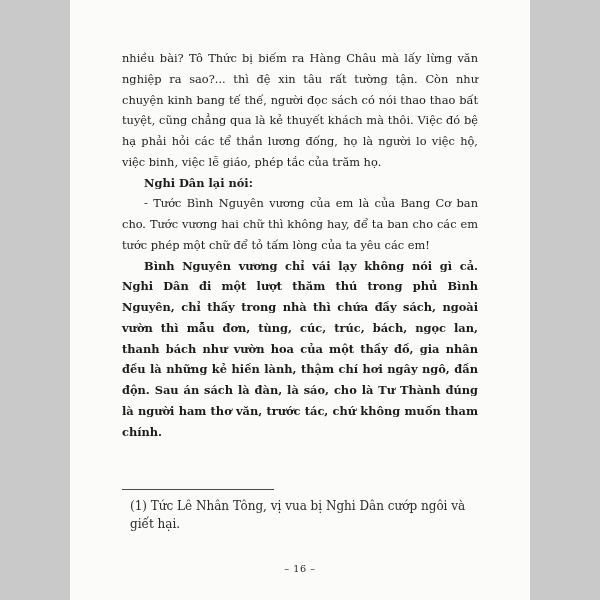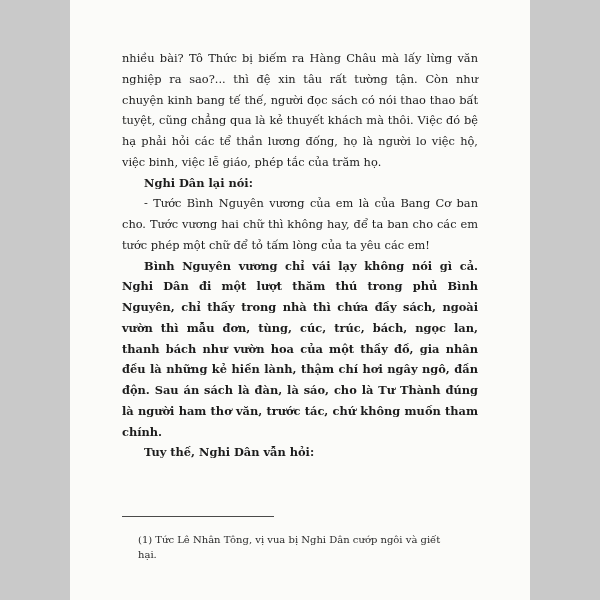--- a/index.html
+++ b/index.html
@@ -54,46 +54,46 @@
     margin-top: auto;
     padding-bottom: 2px;
   }
   .fn-rule {
     width: 152px;
     height: 1px;
     background: #4a4a4a;
     margin: 0 0 6px 0;
   }
   .fn-text {
-    font-size: 10px;
+    font-size: 12px;
     line-height: 1.45;
     color: #2a2a2a;
-    margin: 16px;
+    margin: 8px;
   }
   .folio {
     text-align: center;
     font-size: 9.6px;
     color: #2a2a2a;
     letter-spacing: 0.6px;
     padding-top: 20px;
     padding-bottom: 6px;
   }
 </style>
 </head>
 <body>
 
 <div class="page">
 
   <div class="body-text">
     <p class="para">nhiều bài? Tô Thức bị biếm ra Hàng Châu mà lấy lừng văn nghiệp ra sao?... thì đệ xin tâu rất tường tận. Còn như chuyện kinh bang tế thế, người đọc sách có nói thao thao bất tuyệt, cũng chẳng qua là kẻ thuyết khách mà thôi. Việc đó bệ hạ phải hỏi các tể thần lương đống, họ là người lo việc hộ, việc binh, việc lễ giáo, phép tắc của trăm họ.</p>
     <p class="para indent">Nghi Dân lại nói:</p>
     <p class="para dash">- Tước Bình Nguyên vương của em là của Bang Cơ ban cho. Tước vương hai chữ thì không hay, để ta ban cho các em tước phép một chữ để tỏ tấm lòng của ta yêu các em!</p>
     <p class="para indent">Bình Nguyên vương chỉ vái lạy không nói gì cả. Nghi Dân đi một lượt thăm thú trong phủ Bình Nguyên, chỉ thấy trong nhà thì chứa đầy sách, ngoài vườn thì mẫu đơn, tùng, cúc, trúc, bách, ngọc lan, thanh bách như vườn hoa của một thầy đồ, gia nhân đều là những kẻ hiền lành, thậm chí hơi ngây ngô, đần độn. Sau án sách là đàn, là sáo, cho là Tư Thành đúng là người ham thơ văn, trước tác, chứ không muốn tham chính.</p>
-    <p class="para indent">Tuy thế, Nghi Dân vẫn hỏi:</p>
   </div>
 
   <div class="footnote-zone">
     <div class="fn-rule"></div>
     <p class="fn-text">(1) Tức Lê Nhân Tông, vị vua bị Nghi Dân cướp ngôi và giết hại.</p>
   </div>
 
+  <div class="folio">– 16 –</div>
 
 </div>
 
 </body></html>

